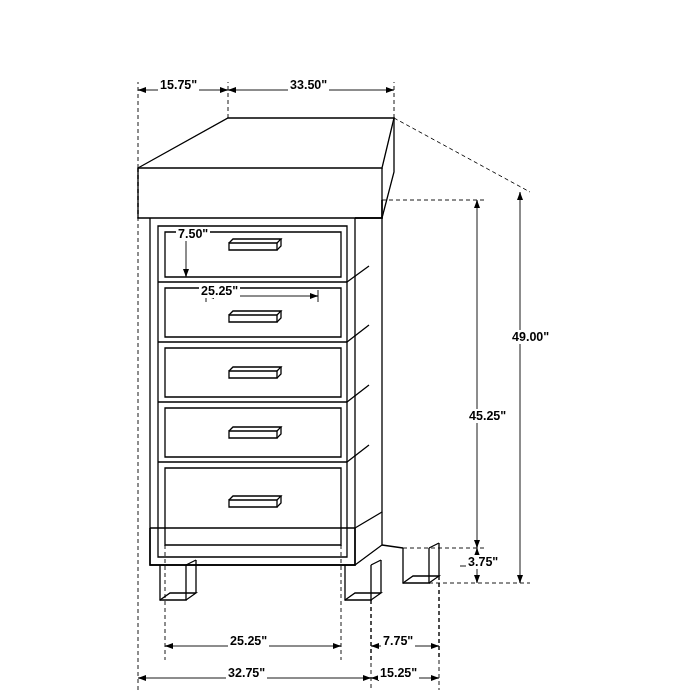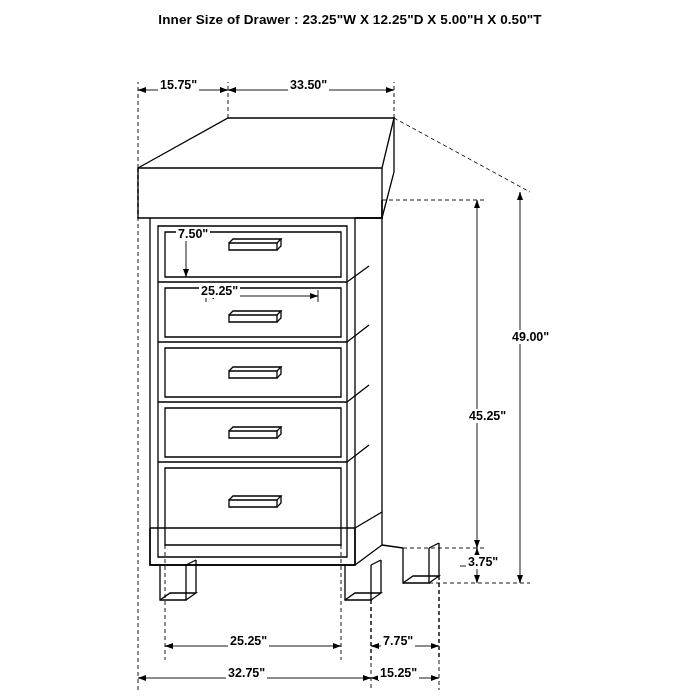--- a/index.html
+++ b/index.html
@@ -45,21 +45,20 @@
     padding: 0 2px;
     white-space: nowrap;
     line-height: 14px;
   }
 </style>
 </head>
 <body>
 
 <div id="stage">
 
-  <div id="title">Inner Size of Drawer : 23.25"W X 12.25"D X 5.00"H X 0.50"T</div>
 
   <svg class="drawing" viewBox="0 0 700 700">
     <g fill="none" stroke="#000000" stroke-width="1.3" stroke-linejoin="miter" stroke-linecap="butt">
 
       <path d="M138,168 L228,118 L394,118 L394,172 L382,218 L138,218 Z"></path>
       <path d="M138,168 L382,168 L394,118"></path>
       <path d="M382,168 L382,218"></path>
 
       <path d="M150,218 L150,565 L355,565 L355,218"></path>
       <path d="M355,218 L382,218 L382,200"></path>

